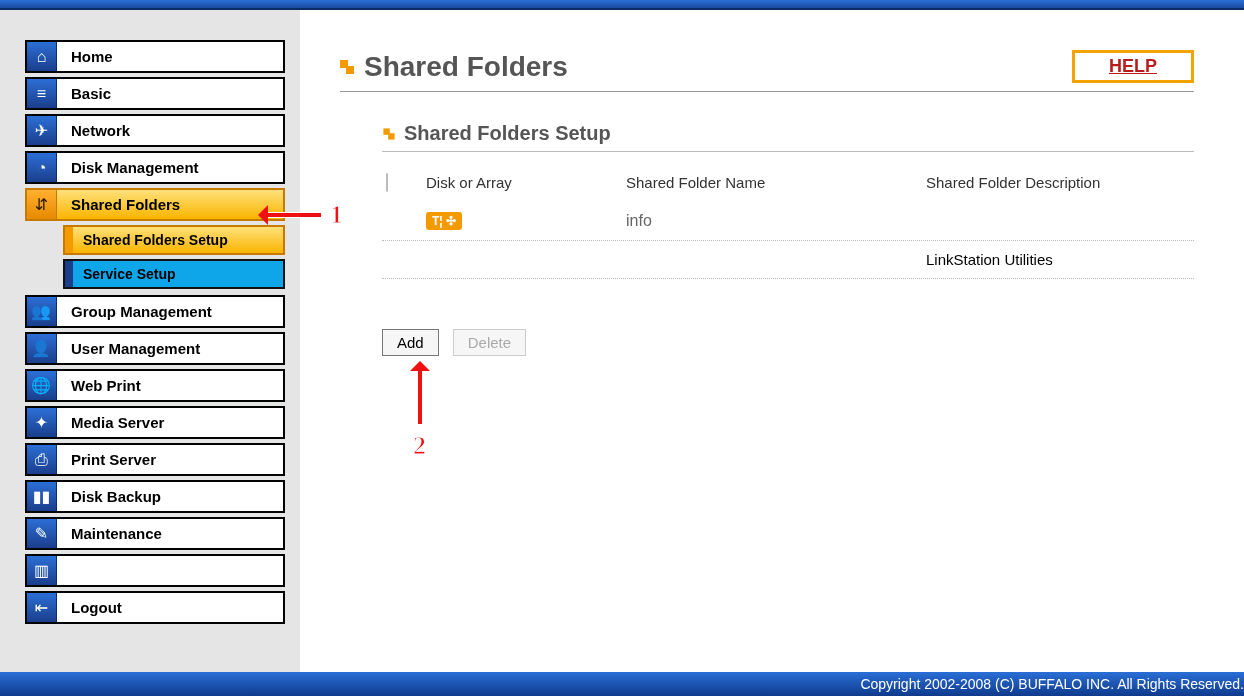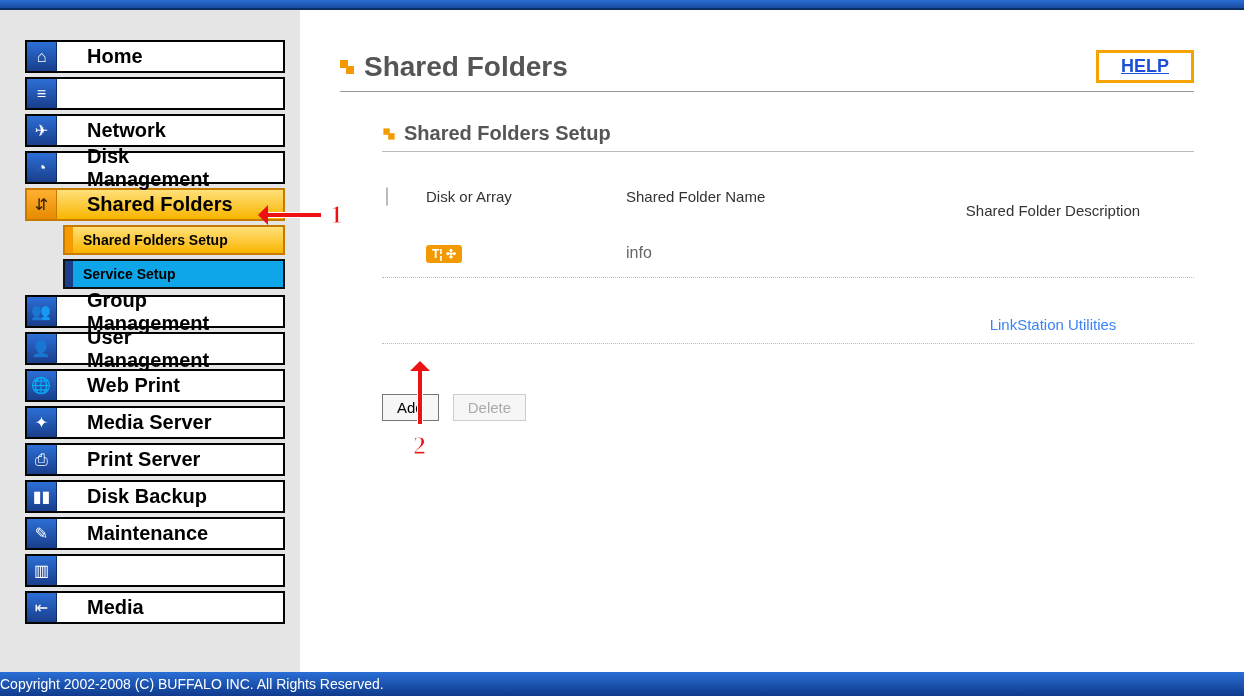--- a/index.html
+++ b/index.html
@@ -45,23 +45,23 @@
     display: flex; align-items: center; justify-content: center;
     color: #fff; font-size: 16px;
   }
   .nav-item.active .nav-icon {
     background: linear-gradient(#ffb030, #e68a00);
     border-right-color: #c77a00;
     color: #2b1a00;
   }
   .nav-label {
     flex: 1;
-    padding: 0 30px;
+    padding: 0 14px;
     font-weight: bold;
-    font-size: 20px;
+    font-size: 15px;
     color: #000;
     display: flex; align-items: center;
   }
   .subnav {
     margin: 2px 0 6px 38px;
   }
   .subnav-item {
     display: flex;
     align-items: stretch;
     height: 30px;
@@ -103,22 +103,22 @@
   }
   .title-bullet::before {
     content:''; position:absolute; left:0; top:0; width:8px; height:8px; background:#f39a00;
   }
   .title-bullet::after {
     content:''; position:absolute; right:0; bottom:0; width:8px; height:8px; background:#f39a00;
   }
   .page-title { font-size: 28px; font-weight: bold; color:#555; }
   .help-btn {
     border: 3px solid #f5a300;
-    padding: 3px 22px;
-    color: #1d4ed8;
+    padding: 3px 34px;
+    color: #b91c1c;
     font-weight: bold; font-size: 18px;
     text-decoration: underline;
     background: #fff;
     cursor: pointer;
   }
   .section {
     margin-left: 42px;
   }
   .section-head {
     display:flex; align-items:center; gap:8px;
@@ -132,42 +132,42 @@
     font-size: 15px; color:#555;
   }
   .thead, .trow {
     display: grid;
     grid-template-columns: 40px 200px 300px 1fr;
     align-items: center;
     padding: 10px 4px;
   }
   .thead { color:#333; }
   .trow { border-bottom: 1px dotted #bbb; }
-  .trow.last { color:#3b82f6; }
+  .trow.last { color:#000000; }
   .folder-icon {
     display:inline-flex; align-items:center; justify-content:center;
     background:#f39a00; color:#fff; font-size:12px; font-weight:bold;
     border-radius:3px; padding:2px 6px; gap:3px;
   }
   .checkbox {
     width:14px; height:14px; border:1px solid #bbb; border-radius:2px;
     background:#fafafa;
   }
-  .desc-col { text-align:center; padding-right:10px;margin-top:28px; }
+  .desc-col { text-align:left; padding-right:10px; }
   .actions { margin: 50px 0 0 42px; display:flex; gap:14px; }
   .btn {
     font-size: 15px; padding: 4px 14px;
     border: 1px solid #777; background:#f6f6f6; cursor:pointer;
   }
   .btn:disabled { color:#aaa; border-color:#ccc; cursor:default; }
 
   .footer {
     position:absolute; left:0; right:0; bottom:0;
     background: linear-gradient(#2a6fd6, #0f3a8c);
-    color:#fff; text-align:left; font-size:14px;
+    color:#fff; text-align:right; font-size:14px;
     padding: 4px 0;
   }
 
   
   .annot { position:absolute; pointer-events:none; font-family: Georgia, serif; }
   .annot .num {
     font-size: 26px; font-weight:bold; color:#e11;
     -webkit-text-stroke: 1px #fff;
     text-shadow: 0 1px 0 #fff, 1px 0 0 #fff, -1px 0 0 #fff, 0 -1px 0 #fff;
   }
@@ -194,20 +194,21 @@
 <div class="topbar"></div>
 
 <div class="layout">
   <nav class="sidebar" id="sidebar">
       <div class="nav-item">
         <span class="nav-icon">⌂</span>
         <span class="nav-label">Home</span>
       </div>
       <div class="nav-item">
         <span class="nav-icon">≡</span>
+        <span class="nav-label">Basic</span>
       </div>
       <div class="nav-item">
         <span class="nav-icon">✈</span>
         <span class="nav-label">Network</span>
       </div>
       <div class="nav-item">
         <span class="nav-icon">◔</span>
         <span class="nav-label">Disk Management</span>
       </div>
       <div class="nav-item active">
@@ -250,21 +251,21 @@
       </div>
       <div class="nav-item">
         <span class="nav-icon">✎</span>
         <span class="nav-label">Maintenance</span>
       </div>
       <div class="nav-item">
         <span class="nav-icon">▥</span>
       </div>
       <div class="nav-item">
         <span class="nav-icon">⇤</span>
-        <span class="nav-label">Media</span>
+        <span class="nav-label">Logout</span>
       </div>
     </nav>
 
   <main class="content">
     <div class="page-header">
       <div class="page-title-wrap">
         <span class="title-bullet"></span>
         <h1 class="page-title">Shared Folders</h1>
       </div>
       <a class="help-btn">HELP</a>

